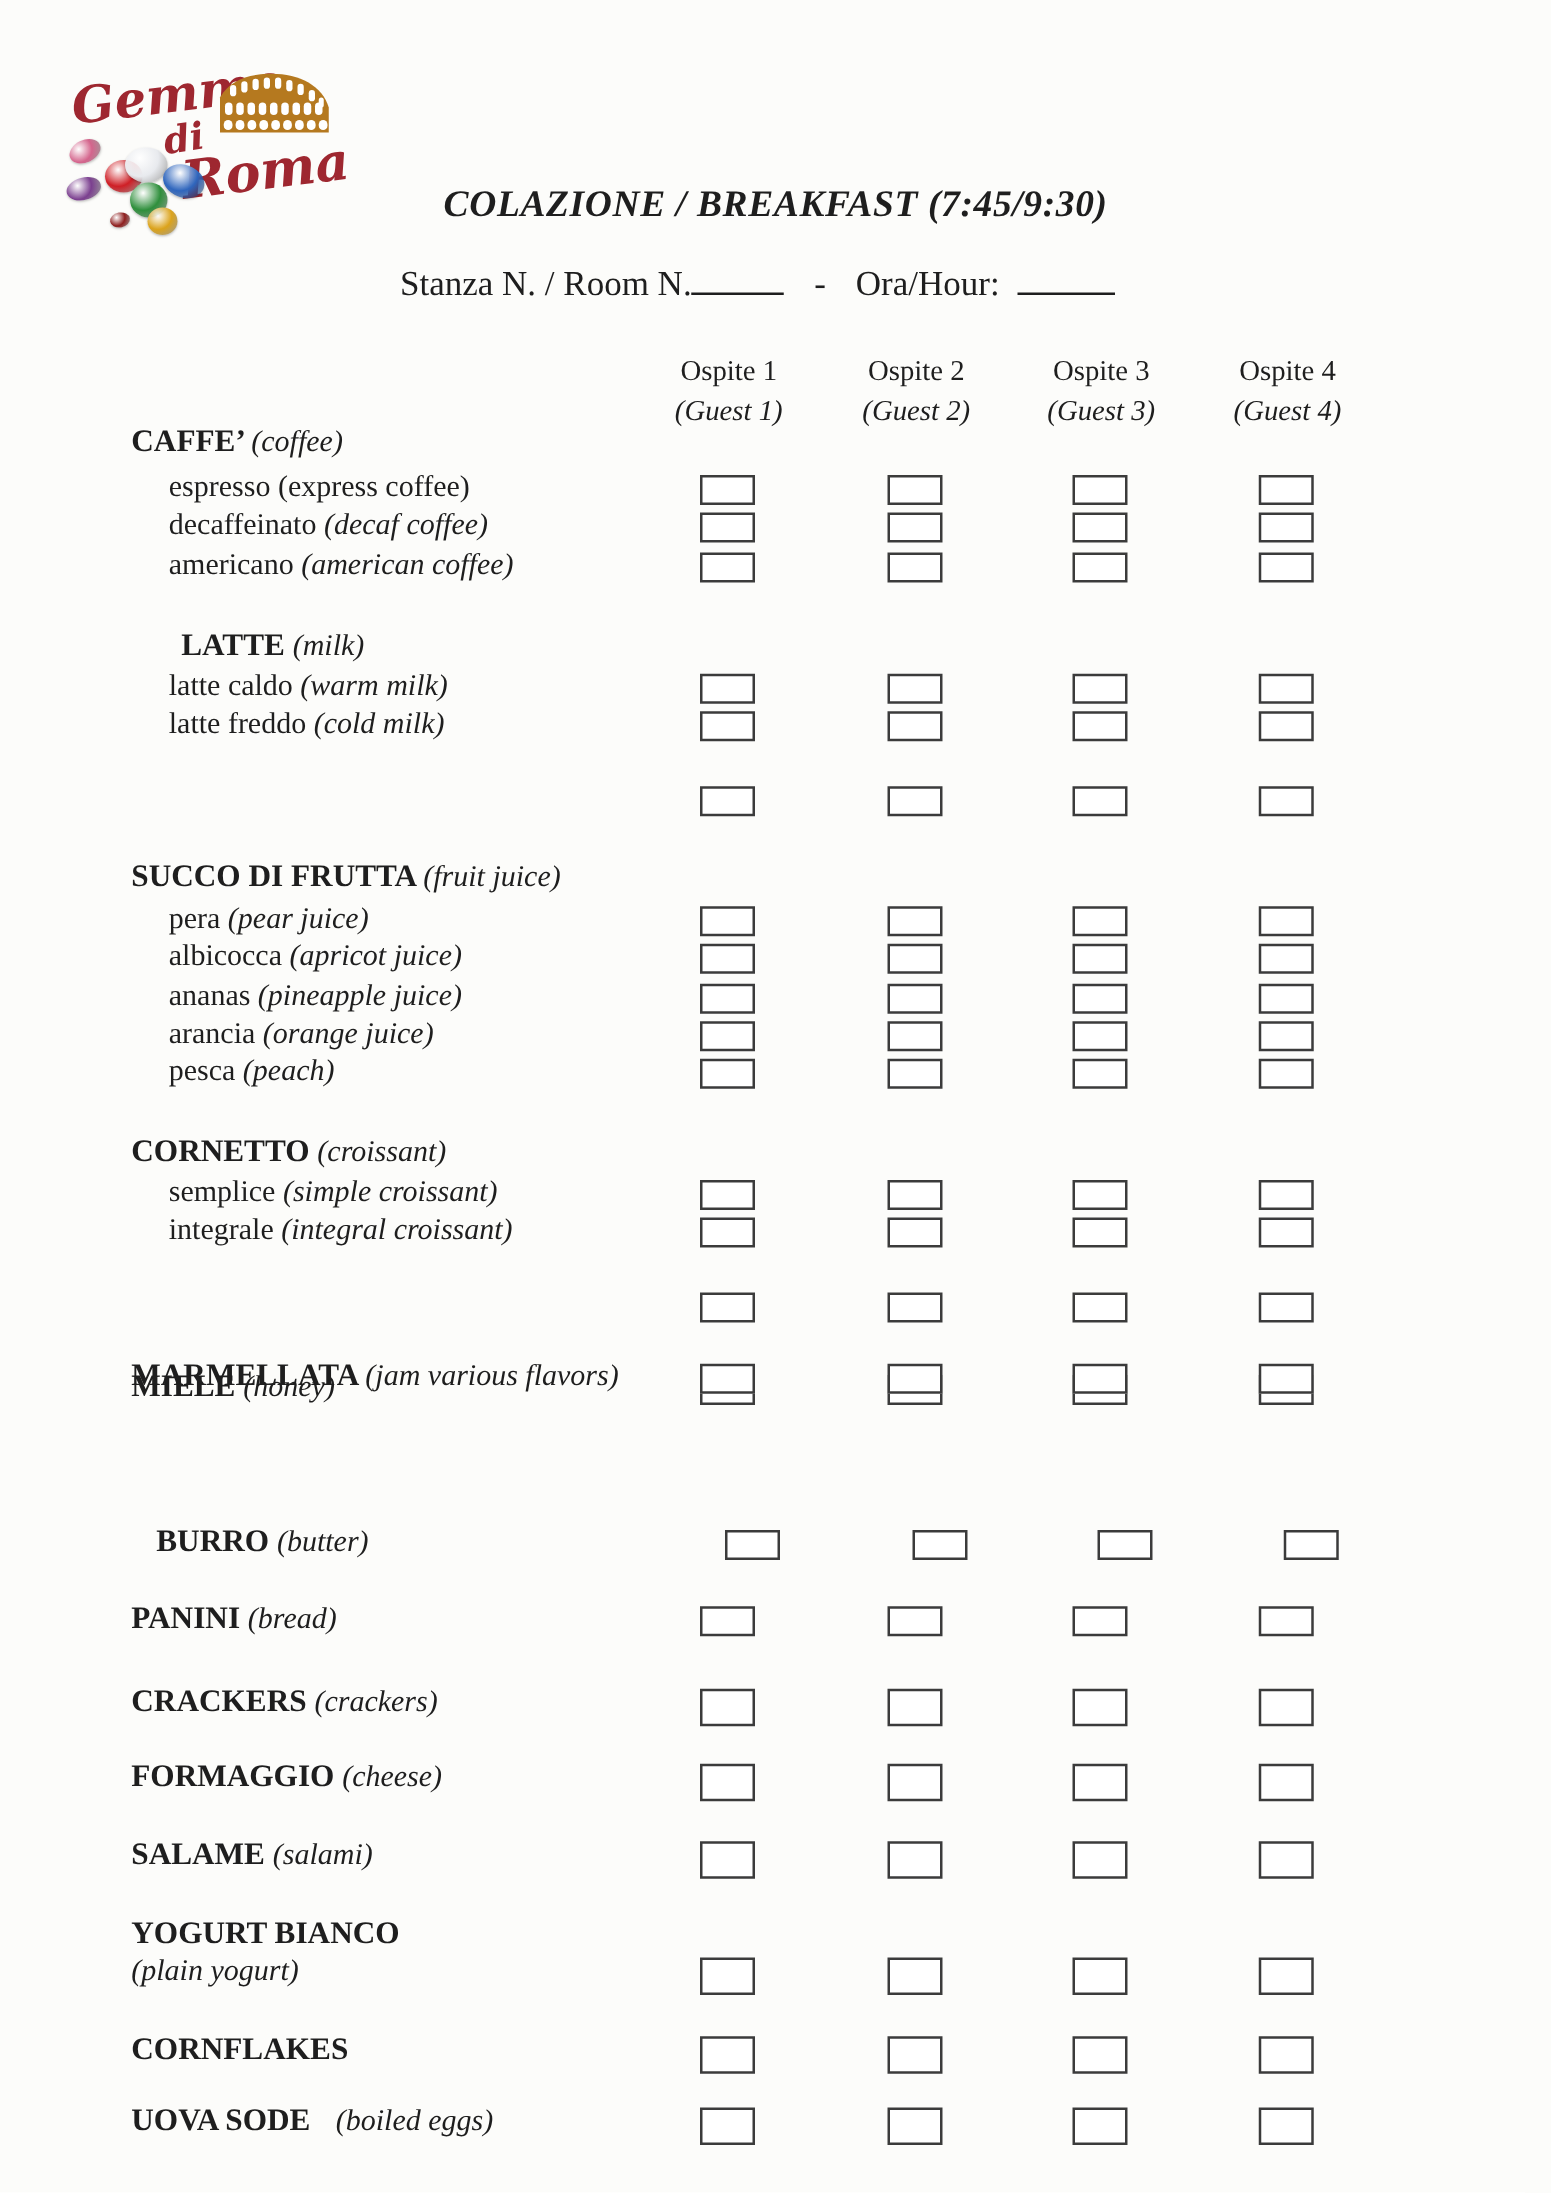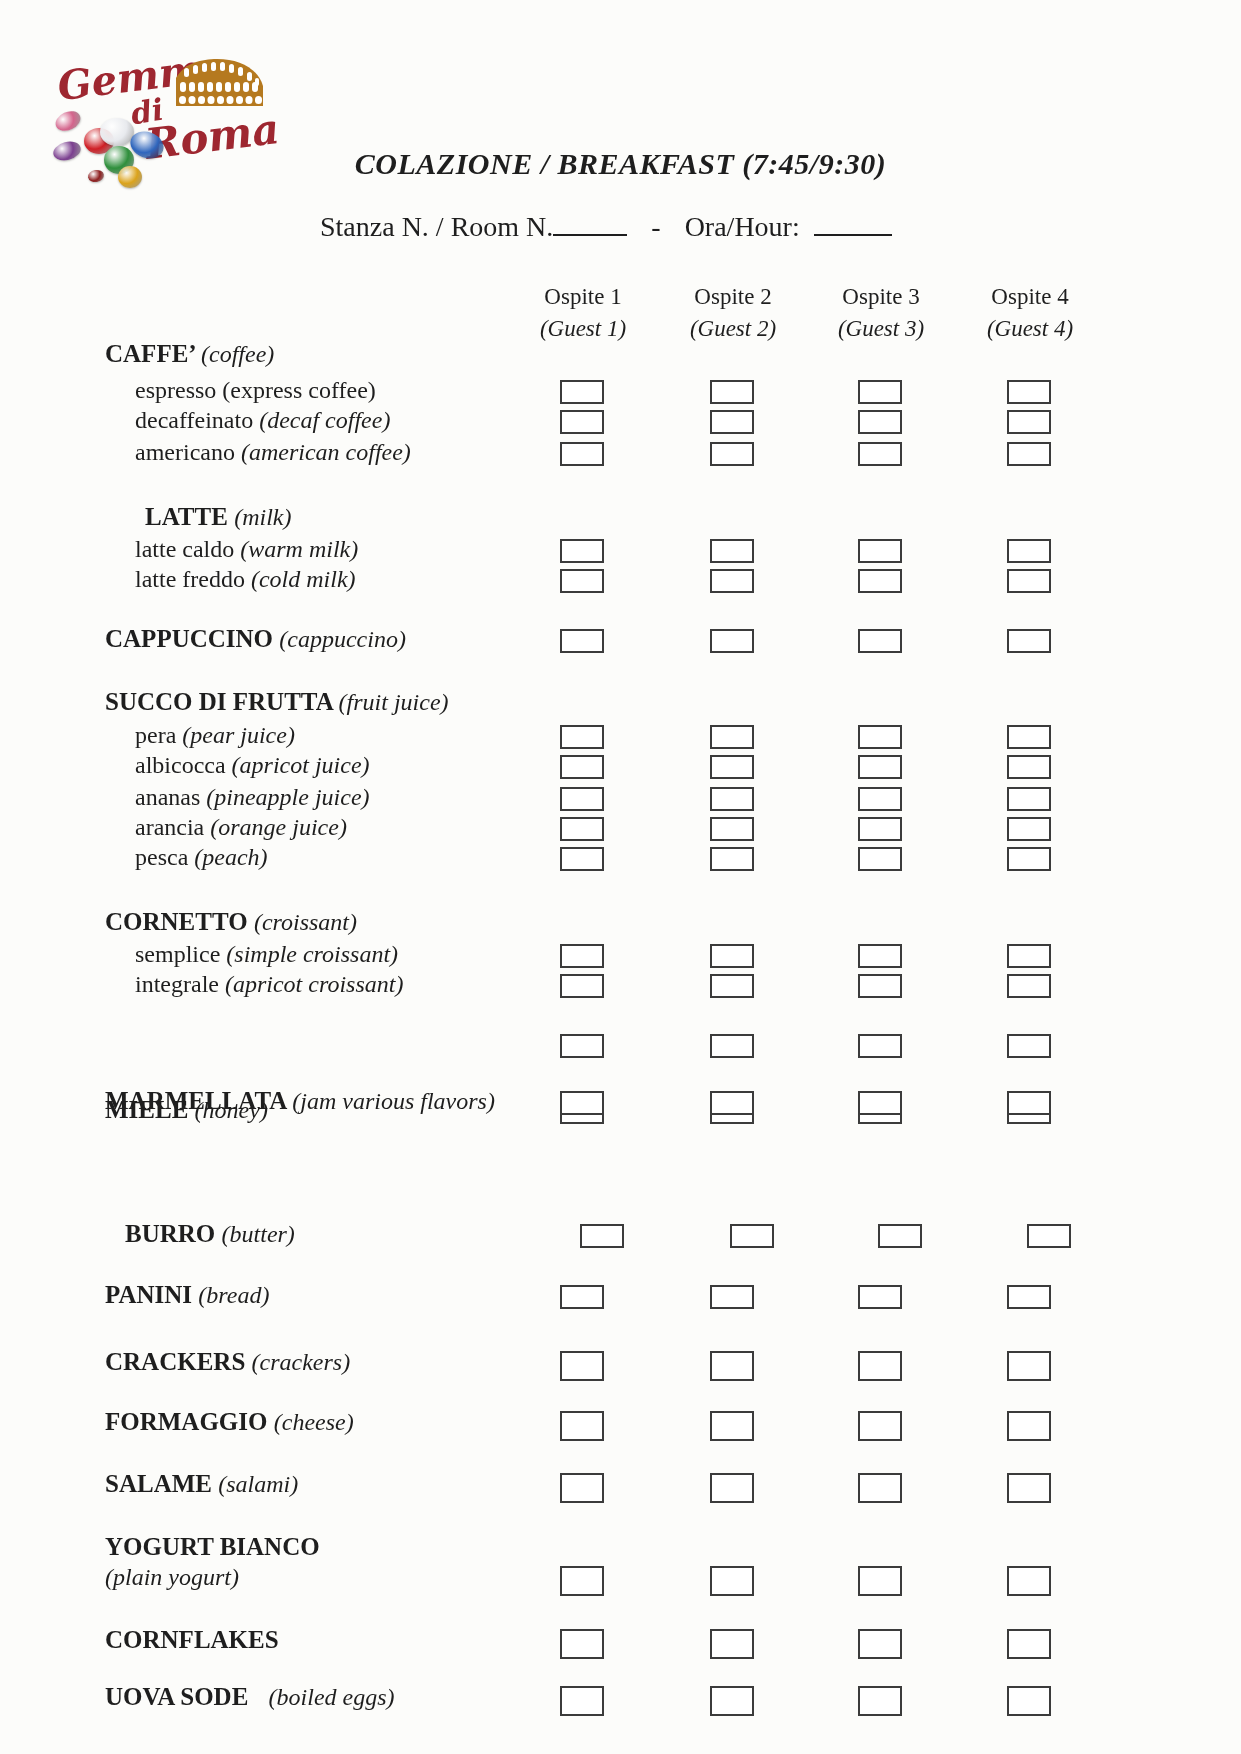--- a/index.html
+++ b/index.html
@@ -156,21 +156,20 @@
         <span class="box" style="left: 1007px;"></span>
       </div>
       <div class="row item" style="top: 564px;">
         <span class="txt"><span class="lbl">latte freddo</span> <span class="sfx">(cold milk)</span></span>
         <span class="box" style="left: 560px;"></span>
         <span class="box" style="left: 710px;"></span>
         <span class="box" style="left: 858px;"></span>
         <span class="box" style="left: 1007px;"></span>
       </div>
       <div class="row section" style="top: 624px;">
-        <span class="txt"><span class="lbl">CAPPUCCINO</span> <span class="sfx">(cappuccino)</span></span>
         <span class="box" style="left: 560px;"></span>
         <span class="box" style="left: 710px;"></span>
         <span class="box" style="left: 858px;"></span>
         <span class="box" style="left: 1007px;"></span>
       </div>
       <div class="row section" style="top: 687px;">
         <span class="txt"><span class="lbl">SUCCO DI FRUTTA</span> <span class="sfx">(fruit juice)</span></span>
       </div>
       <div class="row item" style="top: 720px; text-align: center;">
         <span class="txt"><span class="lbl">pera</span> <span class="sfx">(pear juice)</span></span>
@@ -211,21 +210,21 @@
         <span class="txt"><span class="lbl">CORNETTO</span> <span class="sfx">(croissant)</span></span>
       </div>
       <div class="row item" style="top: 939px;">
         <span class="txt"><span class="lbl">semplice</span> <span class="sfx">(simple croissant)</span></span>
         <span class="box" style="left: 560px;"></span>
         <span class="box" style="left: 710px;"></span>
         <span class="box" style="left: 858px;"></span>
         <span class="box" style="left: 1007px;"></span>
       </div>
       <div class="row item" style="top: 969px;">
-        <span class="txt"><span class="lbl">integrale</span> <span class="sfx">(apricot croissant)</span></span>
+        <span class="txt"><span class="lbl">integrale</span> <span class="sfx">(integral croissant)</span></span>
         <span class="box" style="left: 560px;"></span>
         <span class="box" style="left: 710px;"></span>
         <span class="box" style="left: 858px;"></span>
         <span class="box" style="left: 1007px;"></span>
       </div>
       <div class="row section" style="top: 1029px;">
         <span class="box" style="left: 560px;"></span>
         <span class="box" style="left: 710px;"></span>
         <span class="box" style="left: 858px;"></span>
         <span class="box" style="left: 1007px;"></span>

